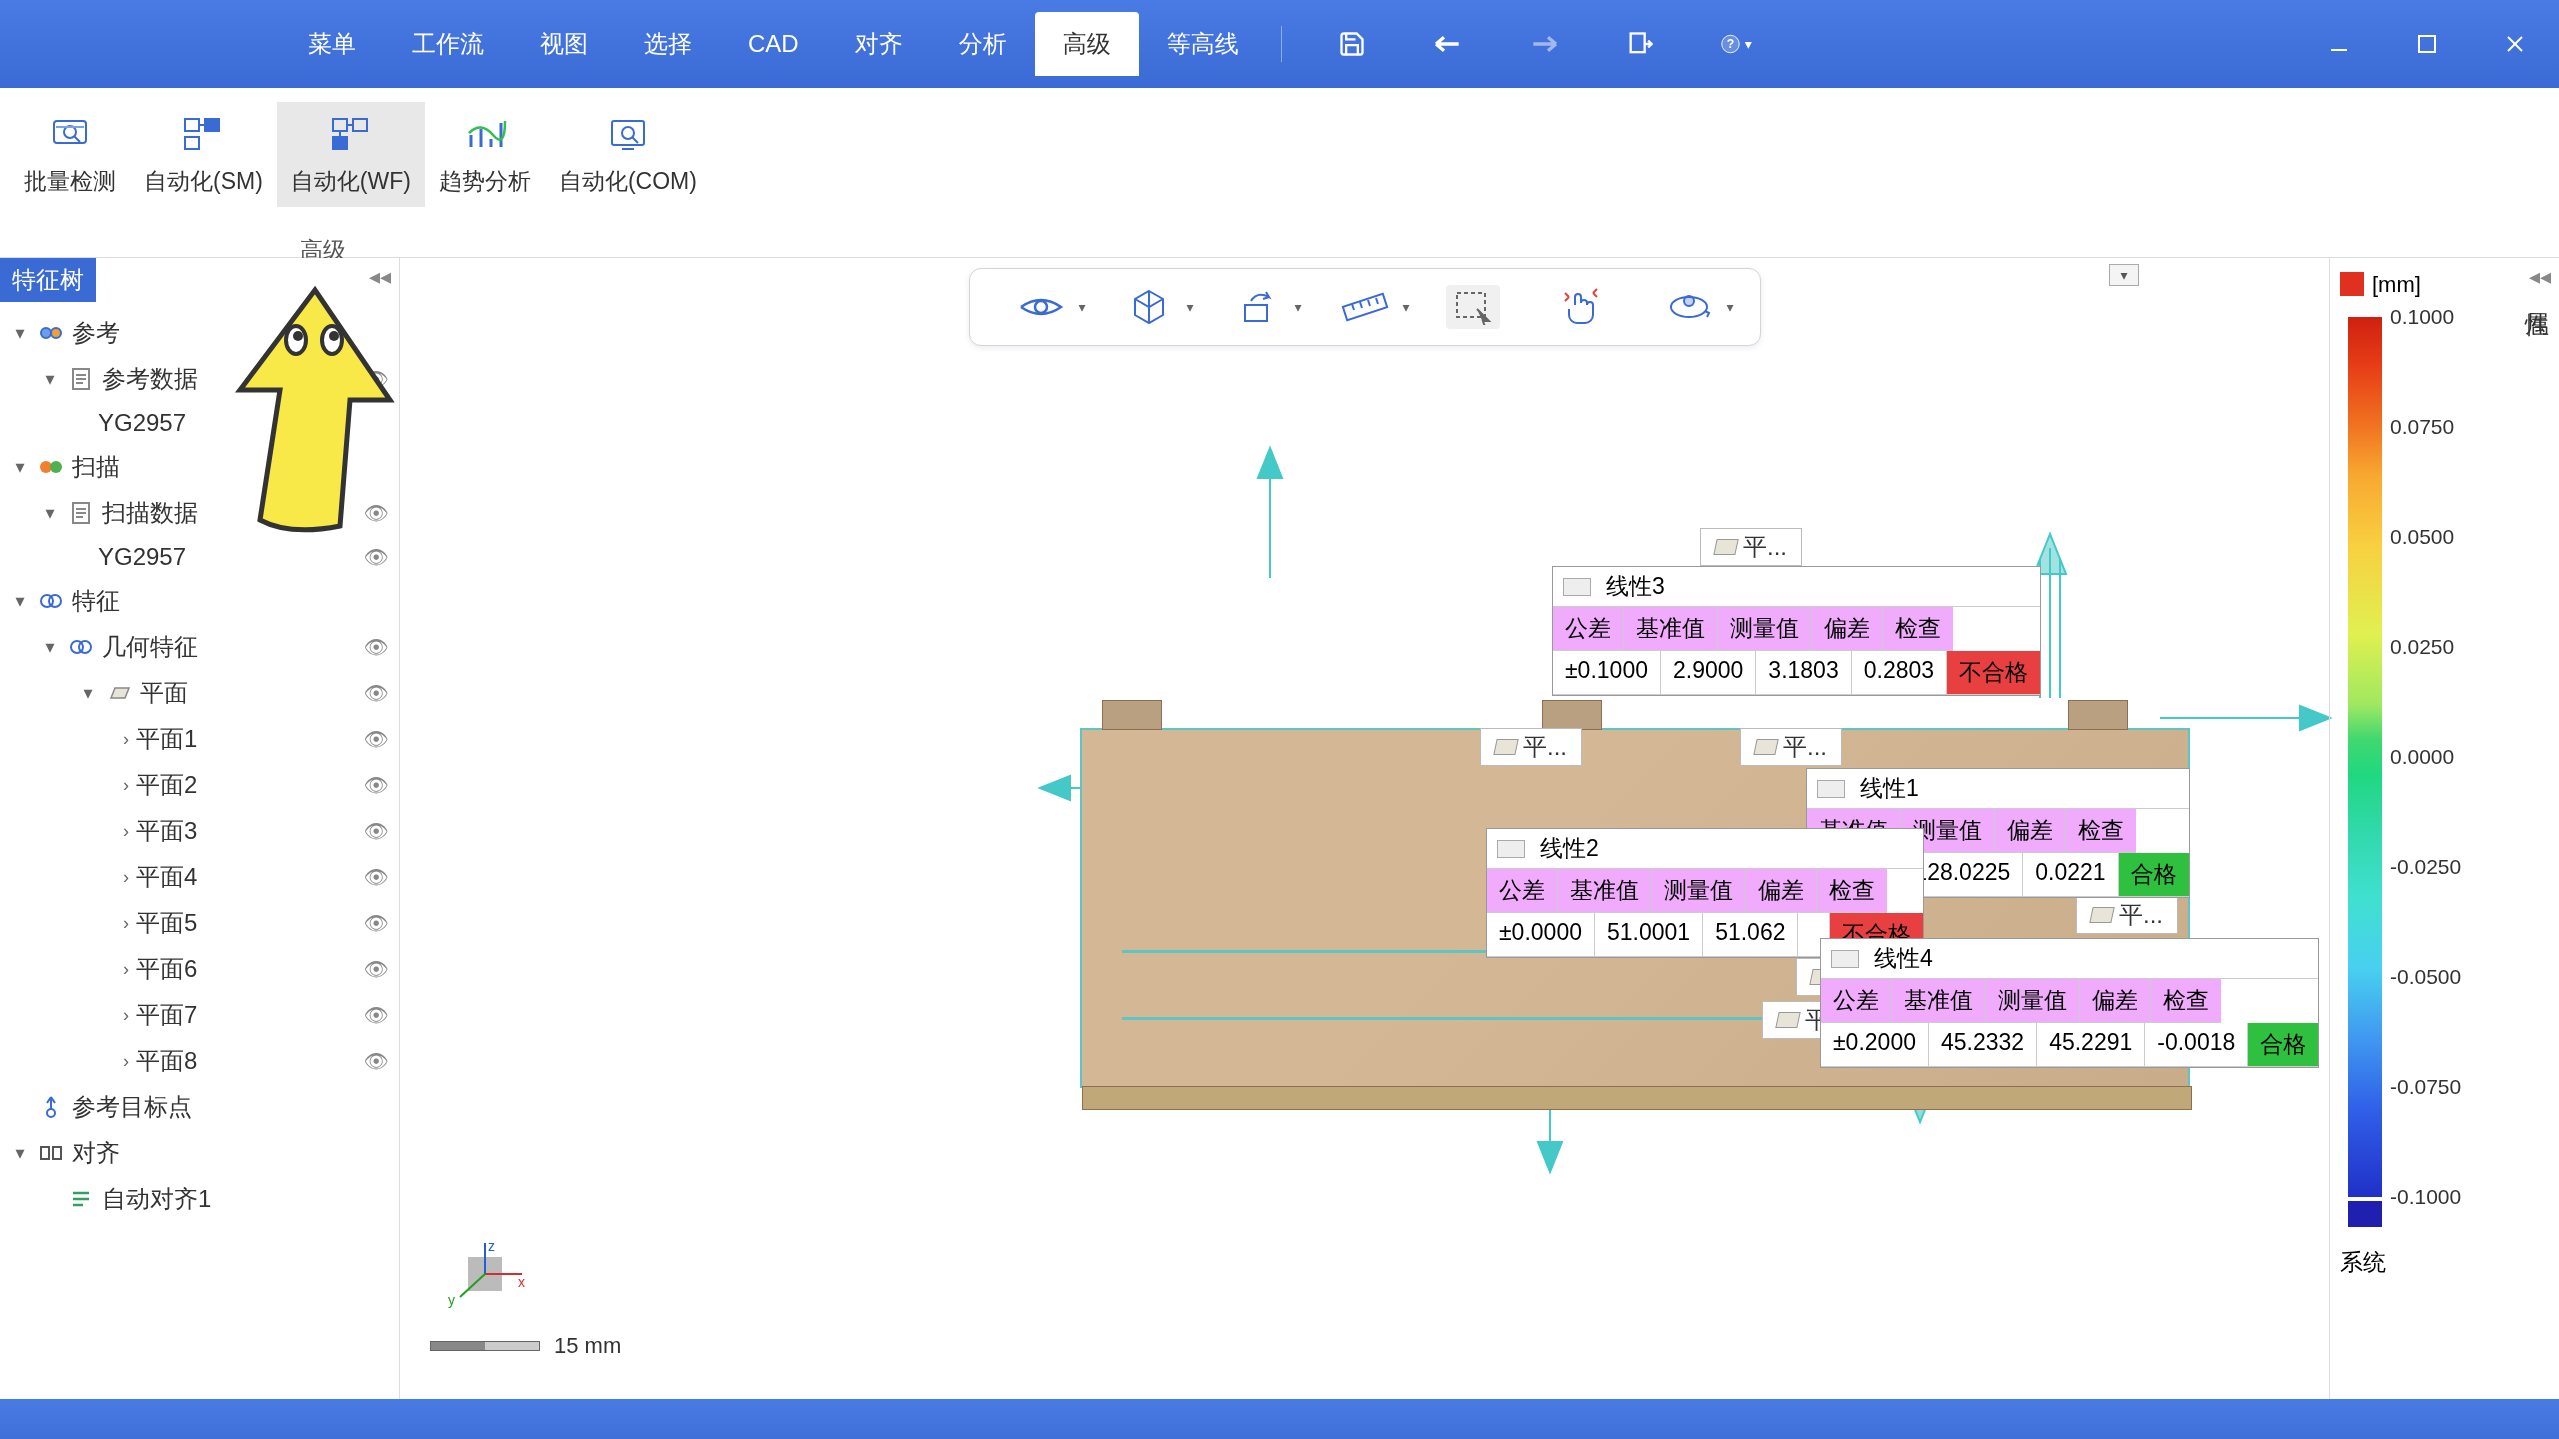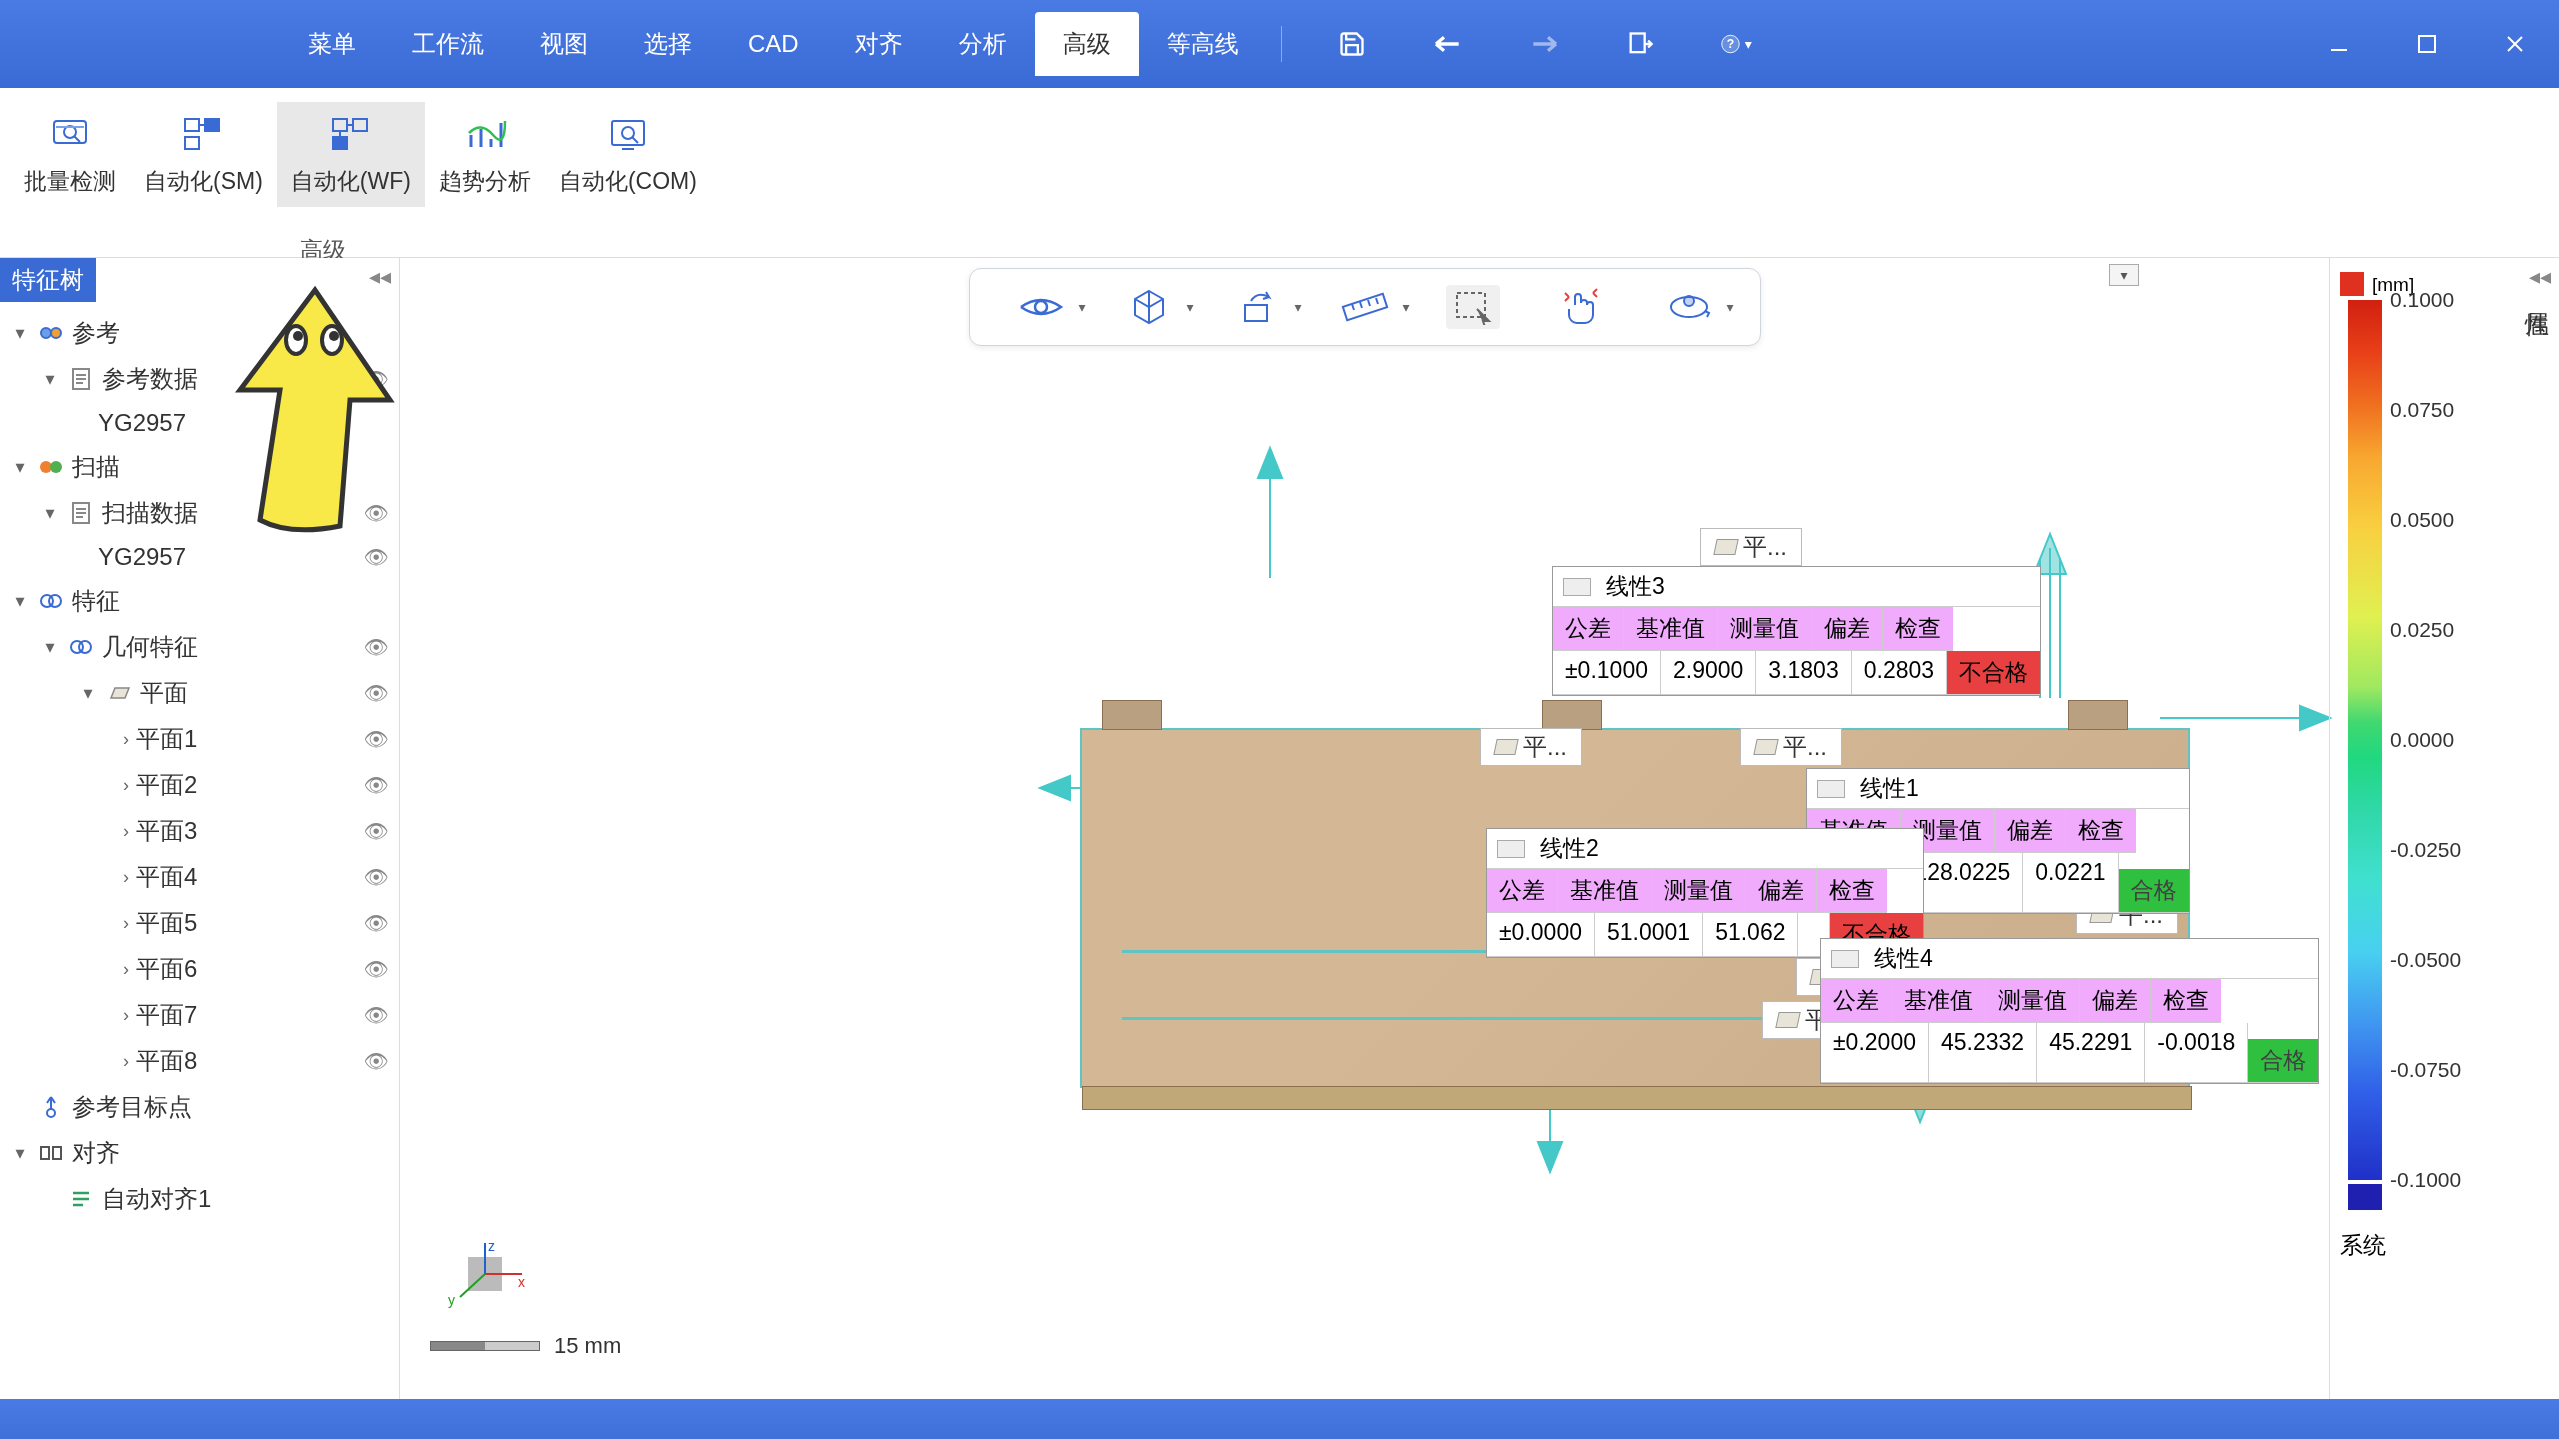--- a/index.html
+++ b/index.html
@@ -59,34 +59,34 @@
 
 
 .meas-table { position:absolute; background:#fff; border:1px solid #999; font-size:23px; }
 .meas-title { display:flex; align-items:center; gap:15px; padding:4px 10px; border-bottom:1px solid #ccc; }
 .meas-title .ti { width:28px; height:18px; background:#eee; border:1px solid #aaa; }
 .meas-row { display:flex; }
 .meas-cell { padding:6px 12px; border-right:1px solid #ccc; border-bottom:1px solid #ccc; text-align:center; white-space:nowrap; }
 .meas-cell:last-child { border-right:none; }
 .meas-header .meas-cell { background:#f0abfc; font-weight:normal; }
 .fail { background:#e84040; color:#000000; }
-.pass { background:#30c040; color:#404040;margin-top:16px; }
+.pass { background:#30c040; color:#000000; }
 
 
 .big-arrow { position:absolute; top:280px; left:210px; width:210px; height:260px; pointer-events:none; }
 
 
 .axis-widget { position:absolute; bottom: 90px; left: 40px; width:90px; height:70px; }
 .scale-bar { position:absolute; bottom: 40px; left: 30px; display:flex; align-items:center; gap:14px; font-size:22px; color:#333; }
 .scale-line { width:110px; height:10px; background: linear-gradient(to right, #888 0%, #888 50%, #ccc 50%, #ccc 100%); border:1px solid #666; }
 
 
 .legend-panel { width: 230px; border-left:1px solid #ddd; padding: 14px 10px; position:relative; }
 .legend-collapse { position:absolute; top:6px; right:8px; color:#888; font-size:22px; cursor:pointer; }
-.legend-unit { display:flex; align-items:flex-end; gap:8px; font-size:19px; margin-bottom:4px; }
+.legend-unit { display:flex; align-items:flex-start; gap:8px; font-size:22px; margin-bottom:19px; }
 .legend-swatch { width:24px; height:24px; background:#e03020; }
 .legend-bar { width: 34px; height: 880px; margin-left: 8px; position:relative;
   background: linear-gradient(to bottom,
     #d02010 0%, #e84018 6%, #f07020 12%, #f8a830 18%, #f8d040 26%,
     #e0f050 36%, #a0e860 44%, #40d870 48%, #20d880 52%,
     #30d8a8 58%, #40e0d0 66%, #48d0f0 74%, #4098f0 82%, #3060e8 90%, #2030c8 100%);
 }
 .legend-tick { position:absolute; left:50px; font-size:21px; color:#333; transform: translateY(-50%); white-space:nowrap; }
 .legend-extra { width:34px; height:26px; margin:4px 0 0 8px; background:#2020b0; }
 .legend-foot { font-size:23px; margin-top:20px; text-align:left; padding-left:0; }

